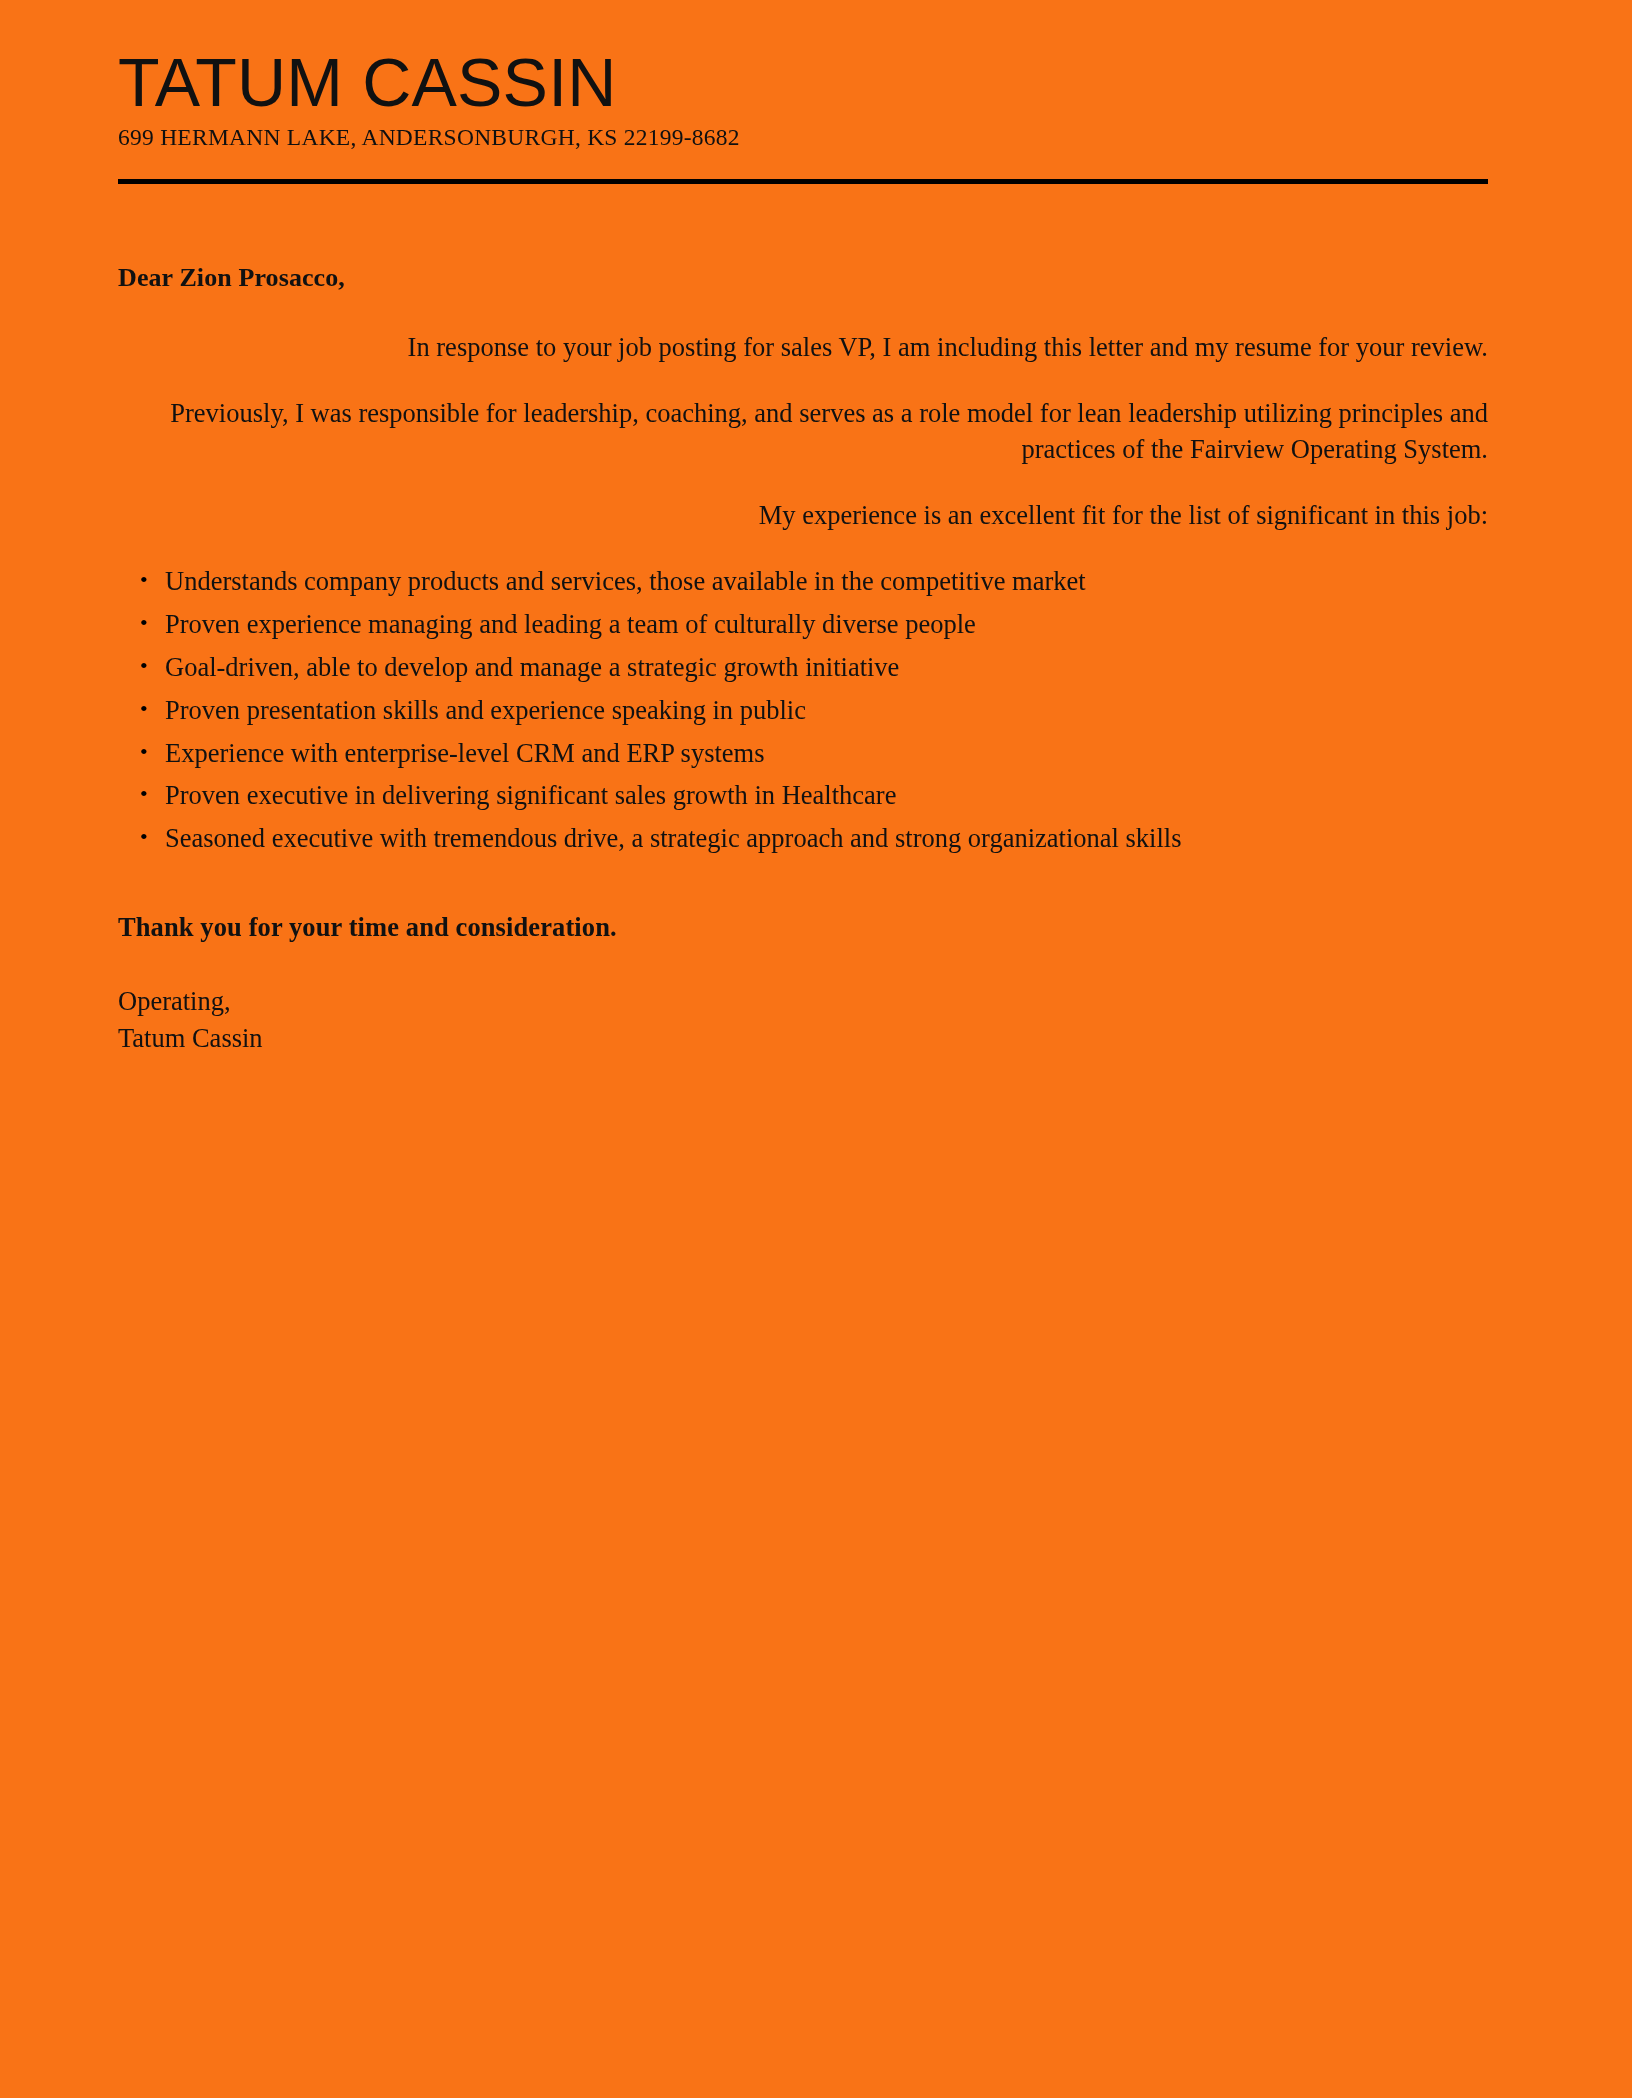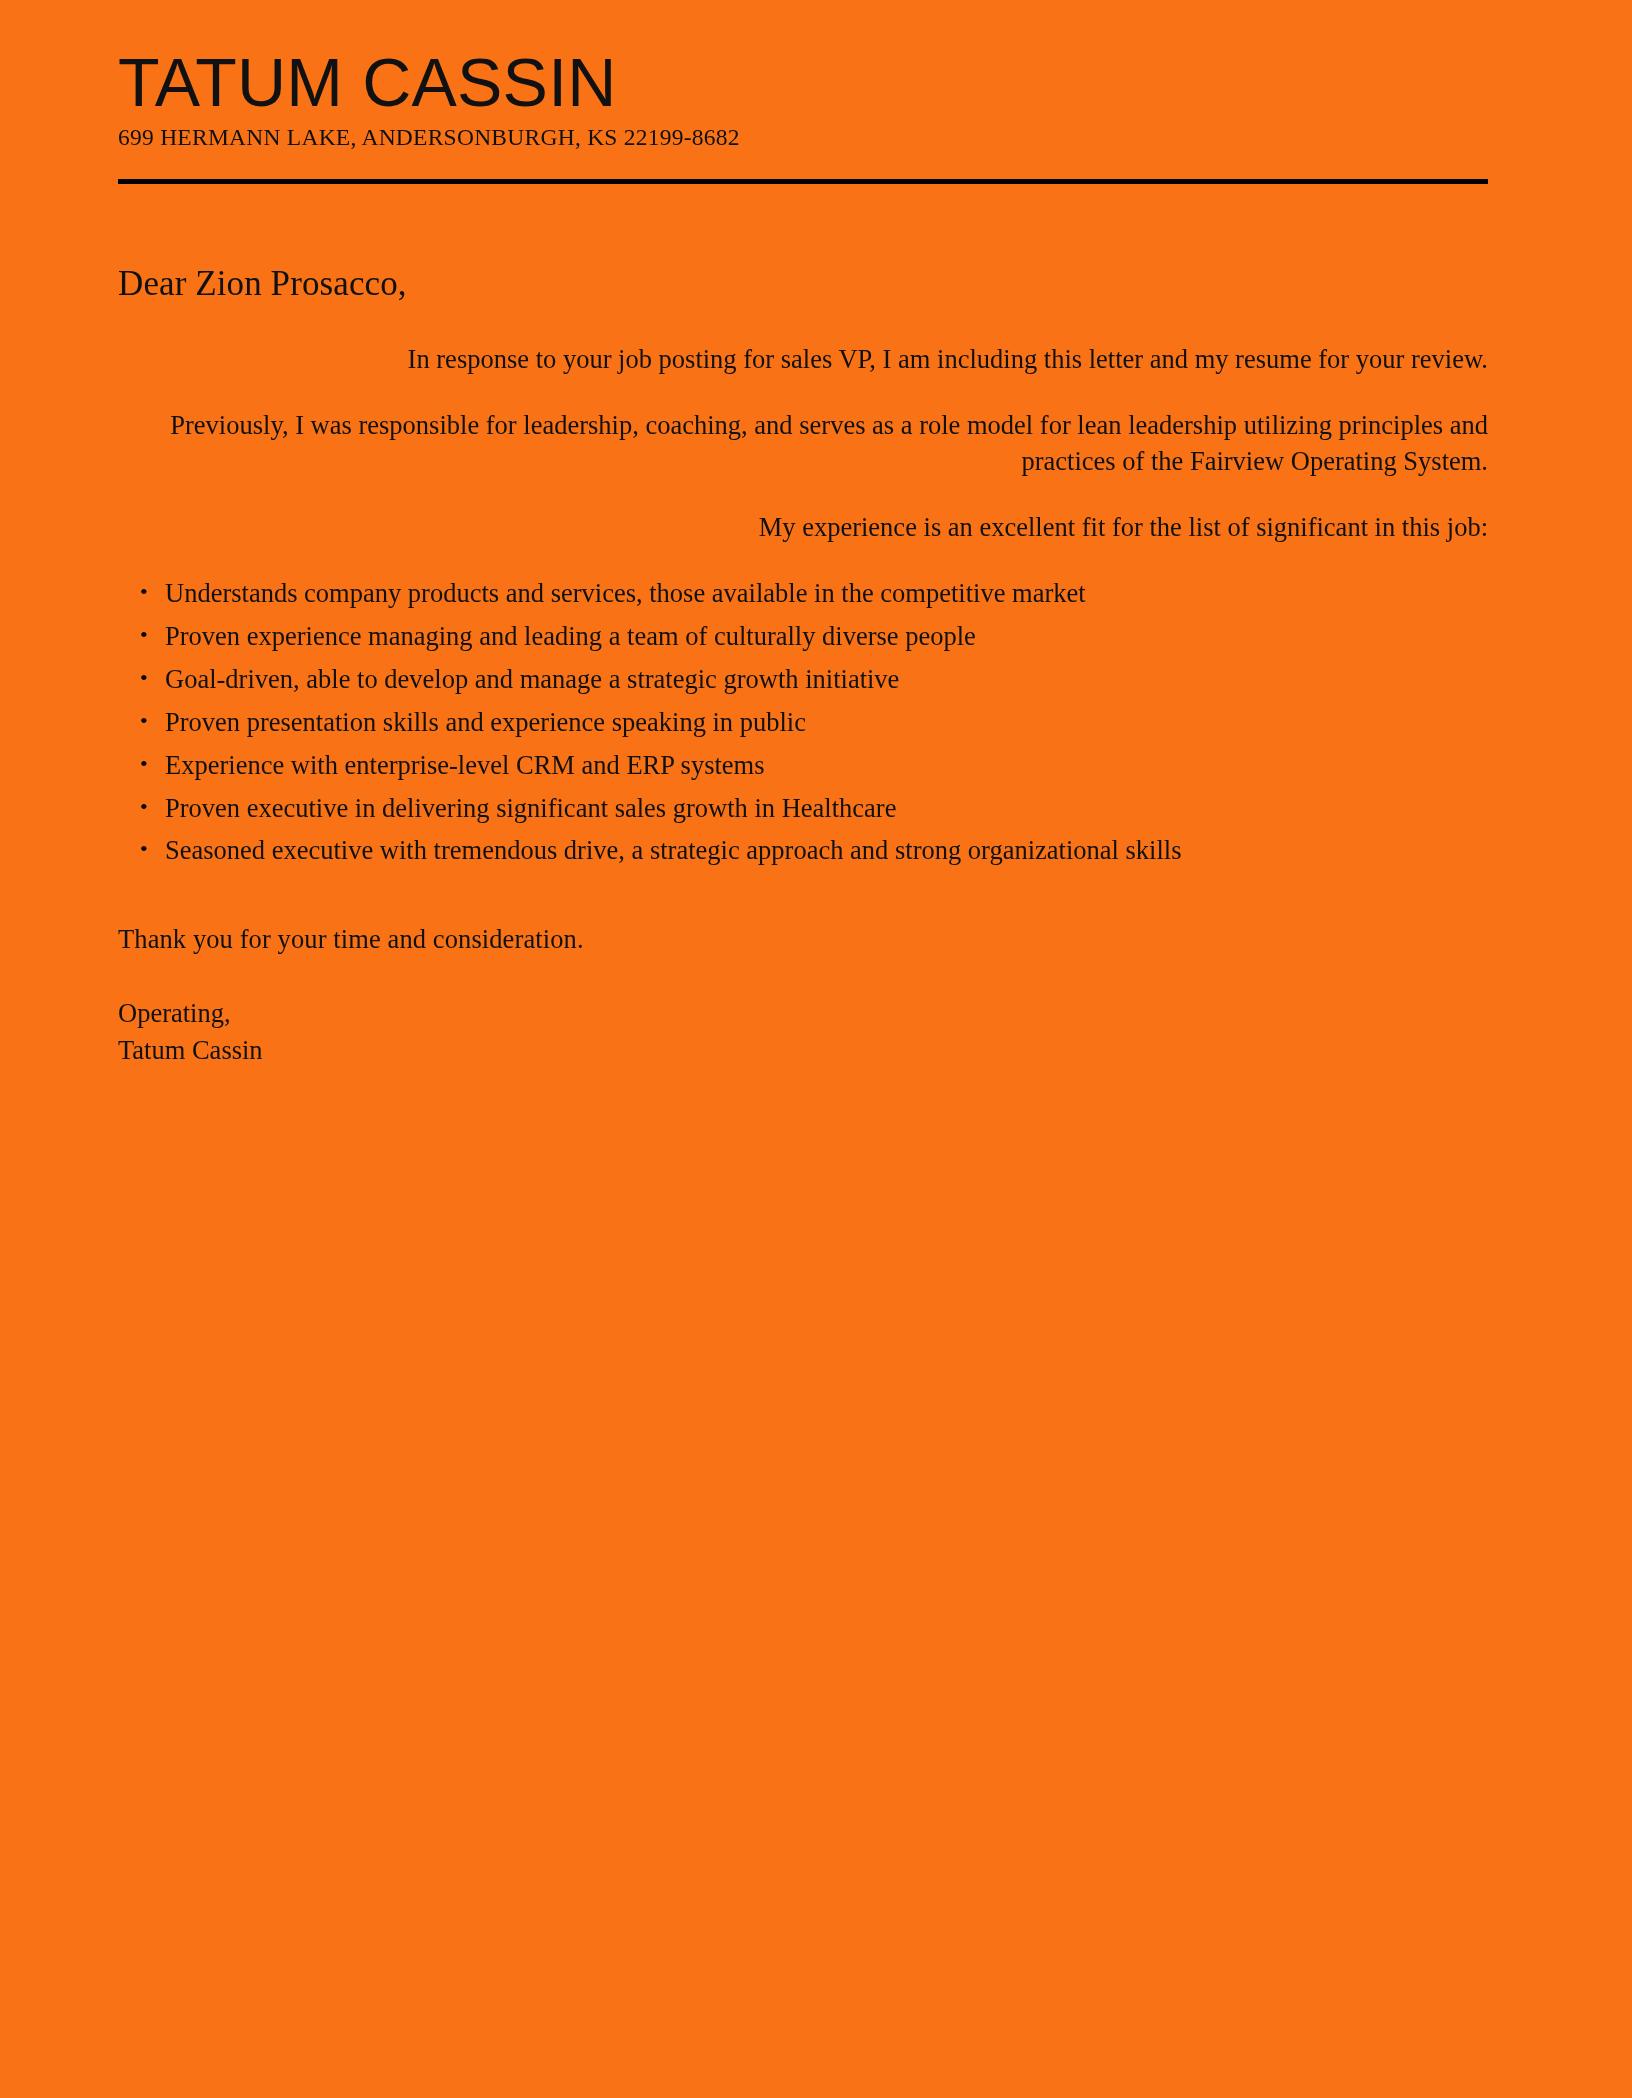--- a/index.html
+++ b/index.html
@@ -73,22 +73,22 @@
 
   
   .letter-body {
     margin-top: 76px;
     font-size: 26.5px;
     line-height: 1.36;
     color: #111111;
   }
 
   .salutation {
-    font-weight: normal;
-    font-size: 35px;
+    font-weight: bold;
+    font-size: 26px;
     margin: 0 0 34px 0;
     letter-spacing: 0.1px;
   }
 
   .para {
     margin: 0 0 30px 0;
     font-size: 26.5px;
     line-height: 1.36;
     text-align: right;
   }
@@ -115,21 +115,21 @@
     content: "\2022";
     position: absolute;
     left: 22px;
     top: -1px;
     font-size: 22px;
     line-height: 1.62;
     color: #000000;
   }
 
   .closing-statement {
-    font-weight: normal;
+    font-weight: bold;
     font-size: 26.5px;
     margin: 52px 0 0 0;
     letter-spacing: 0.1px;
   }
 
   .signature-block {
     margin-top: 38px;
     font-size: 26.5px;
     line-height: 1.38;
   }

